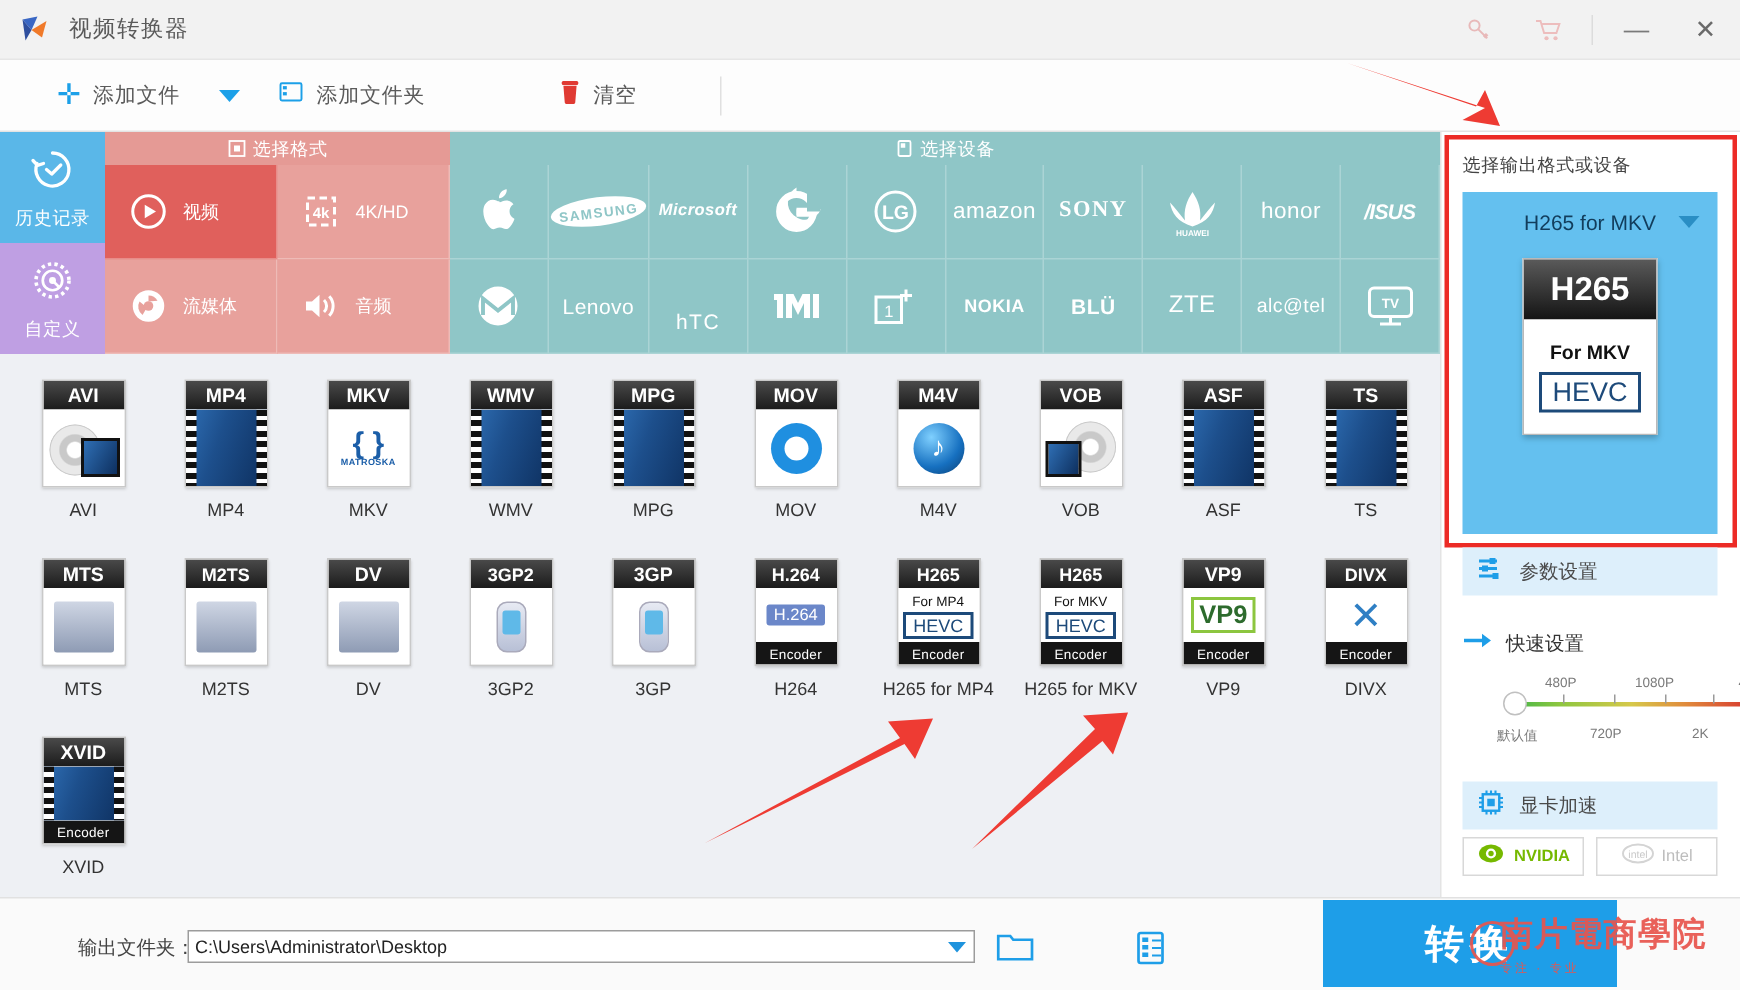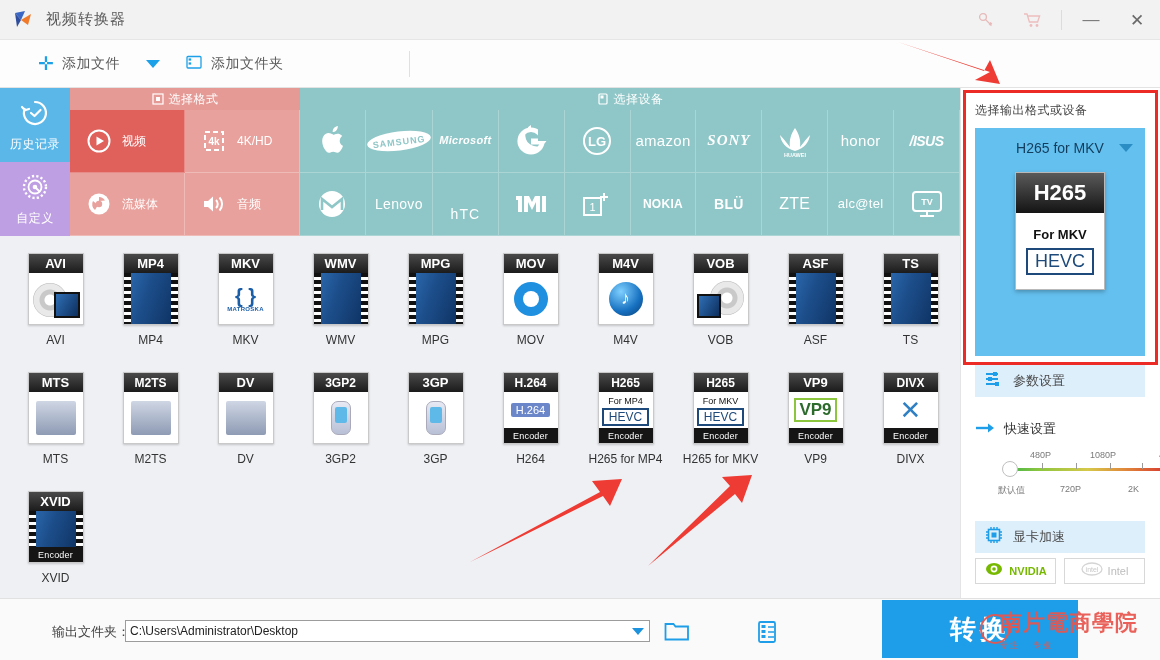--- a/index.html
+++ b/index.html
@@ -230,20 +230,29 @@
       <span>
         <svg width="17" height="16" viewBox="0 0 17 16">
             <rect x="1" y="2.5" width="14" height="11.5" rx="1" fill="none" stroke="#1ca0e8" stroke-width="1.3"></rect>
             <rect x="2.6" y="4.4" width="2.6" height="2.2" fill="#1ca0e8"></rect>
             <rect x="2.6" y="8.4" width="2.6" height="2.2" fill="#1ca0e8"></rect>
           </svg>
       </span>
       <span class="tool-label">添加文件夹</span>
     </div>
     <div style="width:70px"></div>
+    <div class="tool-item">
+      <span>
+        <svg width="14" height="17" viewBox="0 0 14 17">
+            <rect x="1.5" y="1" width="11" height="2.6" rx="1" fill="#e03a33"></rect>
+            <path d="M2.6 4.2 h8.8 l-.9 11.2 a1 1 0 0 1-1 .9 H4.5 a1 1 0 0 1-1-.9 Z" fill="#e03a33"></path>
+          </svg>
+      </span>
+      <span class="tool-label">清空</span>
+    </div>
     <div class="tool-sep" style="margin-left:46px"></div>
   </div>
 
   <div class="catbar">
 
     <div class="side-col">
       <div class="side-cell history">
         <span>
           <svg width="32" height="32" viewBox="0 0 32 32">
             <path d="M16 5 a11 11 0 1 1 -10.3 7" fill="none" stroke="#fff" stroke-width="2.2" stroke-linecap="round"></path>
@@ -353,21 +362,21 @@
         <div class="dev-cell">
           <svg width="32" height="32" viewBox="0 0 32 32">
               <circle cx="16" cy="16" r="13" fill="none" stroke="#fff" stroke-width="2"></circle>
               <text x="16" y="21" font-size="13" font-weight="bold" fill="#fff" text-anchor="middle" font-family="Liberation Sans">LG</text>
             </svg>
         </div>
         <div class="dev-cell">
           <span class="brand" style="font-size:15px; font-weight:normal;">amazon</span>
         </div>
         <div class="dev-cell">
-          <span class="brand" style="font-size:15px; font-family:'Liberation Serif',serif; letter-spacing:1px;font-style:italic;">SONY</span>
+          <span class="brand" style="font-size:15px; font-family:'Liberation Serif',serif; letter-spacing:1px;">SONY</span>
         </div>
         <div class="dev-cell">
           <svg width="44" height="34" viewBox="0 0 44 34">
             <path d="M22 4 C18 10 16 16 17 23 C13 18 10 14 7 11 C8 18 12 24 22 27 C32 24 36 18 37 11 C34 14 31 18 27 23 C28 16 26 10 22 4Z" fill="#fff"></path>
             <text x="22" y="33" font-size="5.5" font-weight="bold" fill="#fff" text-anchor="middle" font-family="Liberation Sans">HUAWEI</text>
           </svg>
         </div>
         <div class="dev-cell">
           <span class="brand" style="font-size:15px; font-weight:normal;">honor</span>
         </div>

